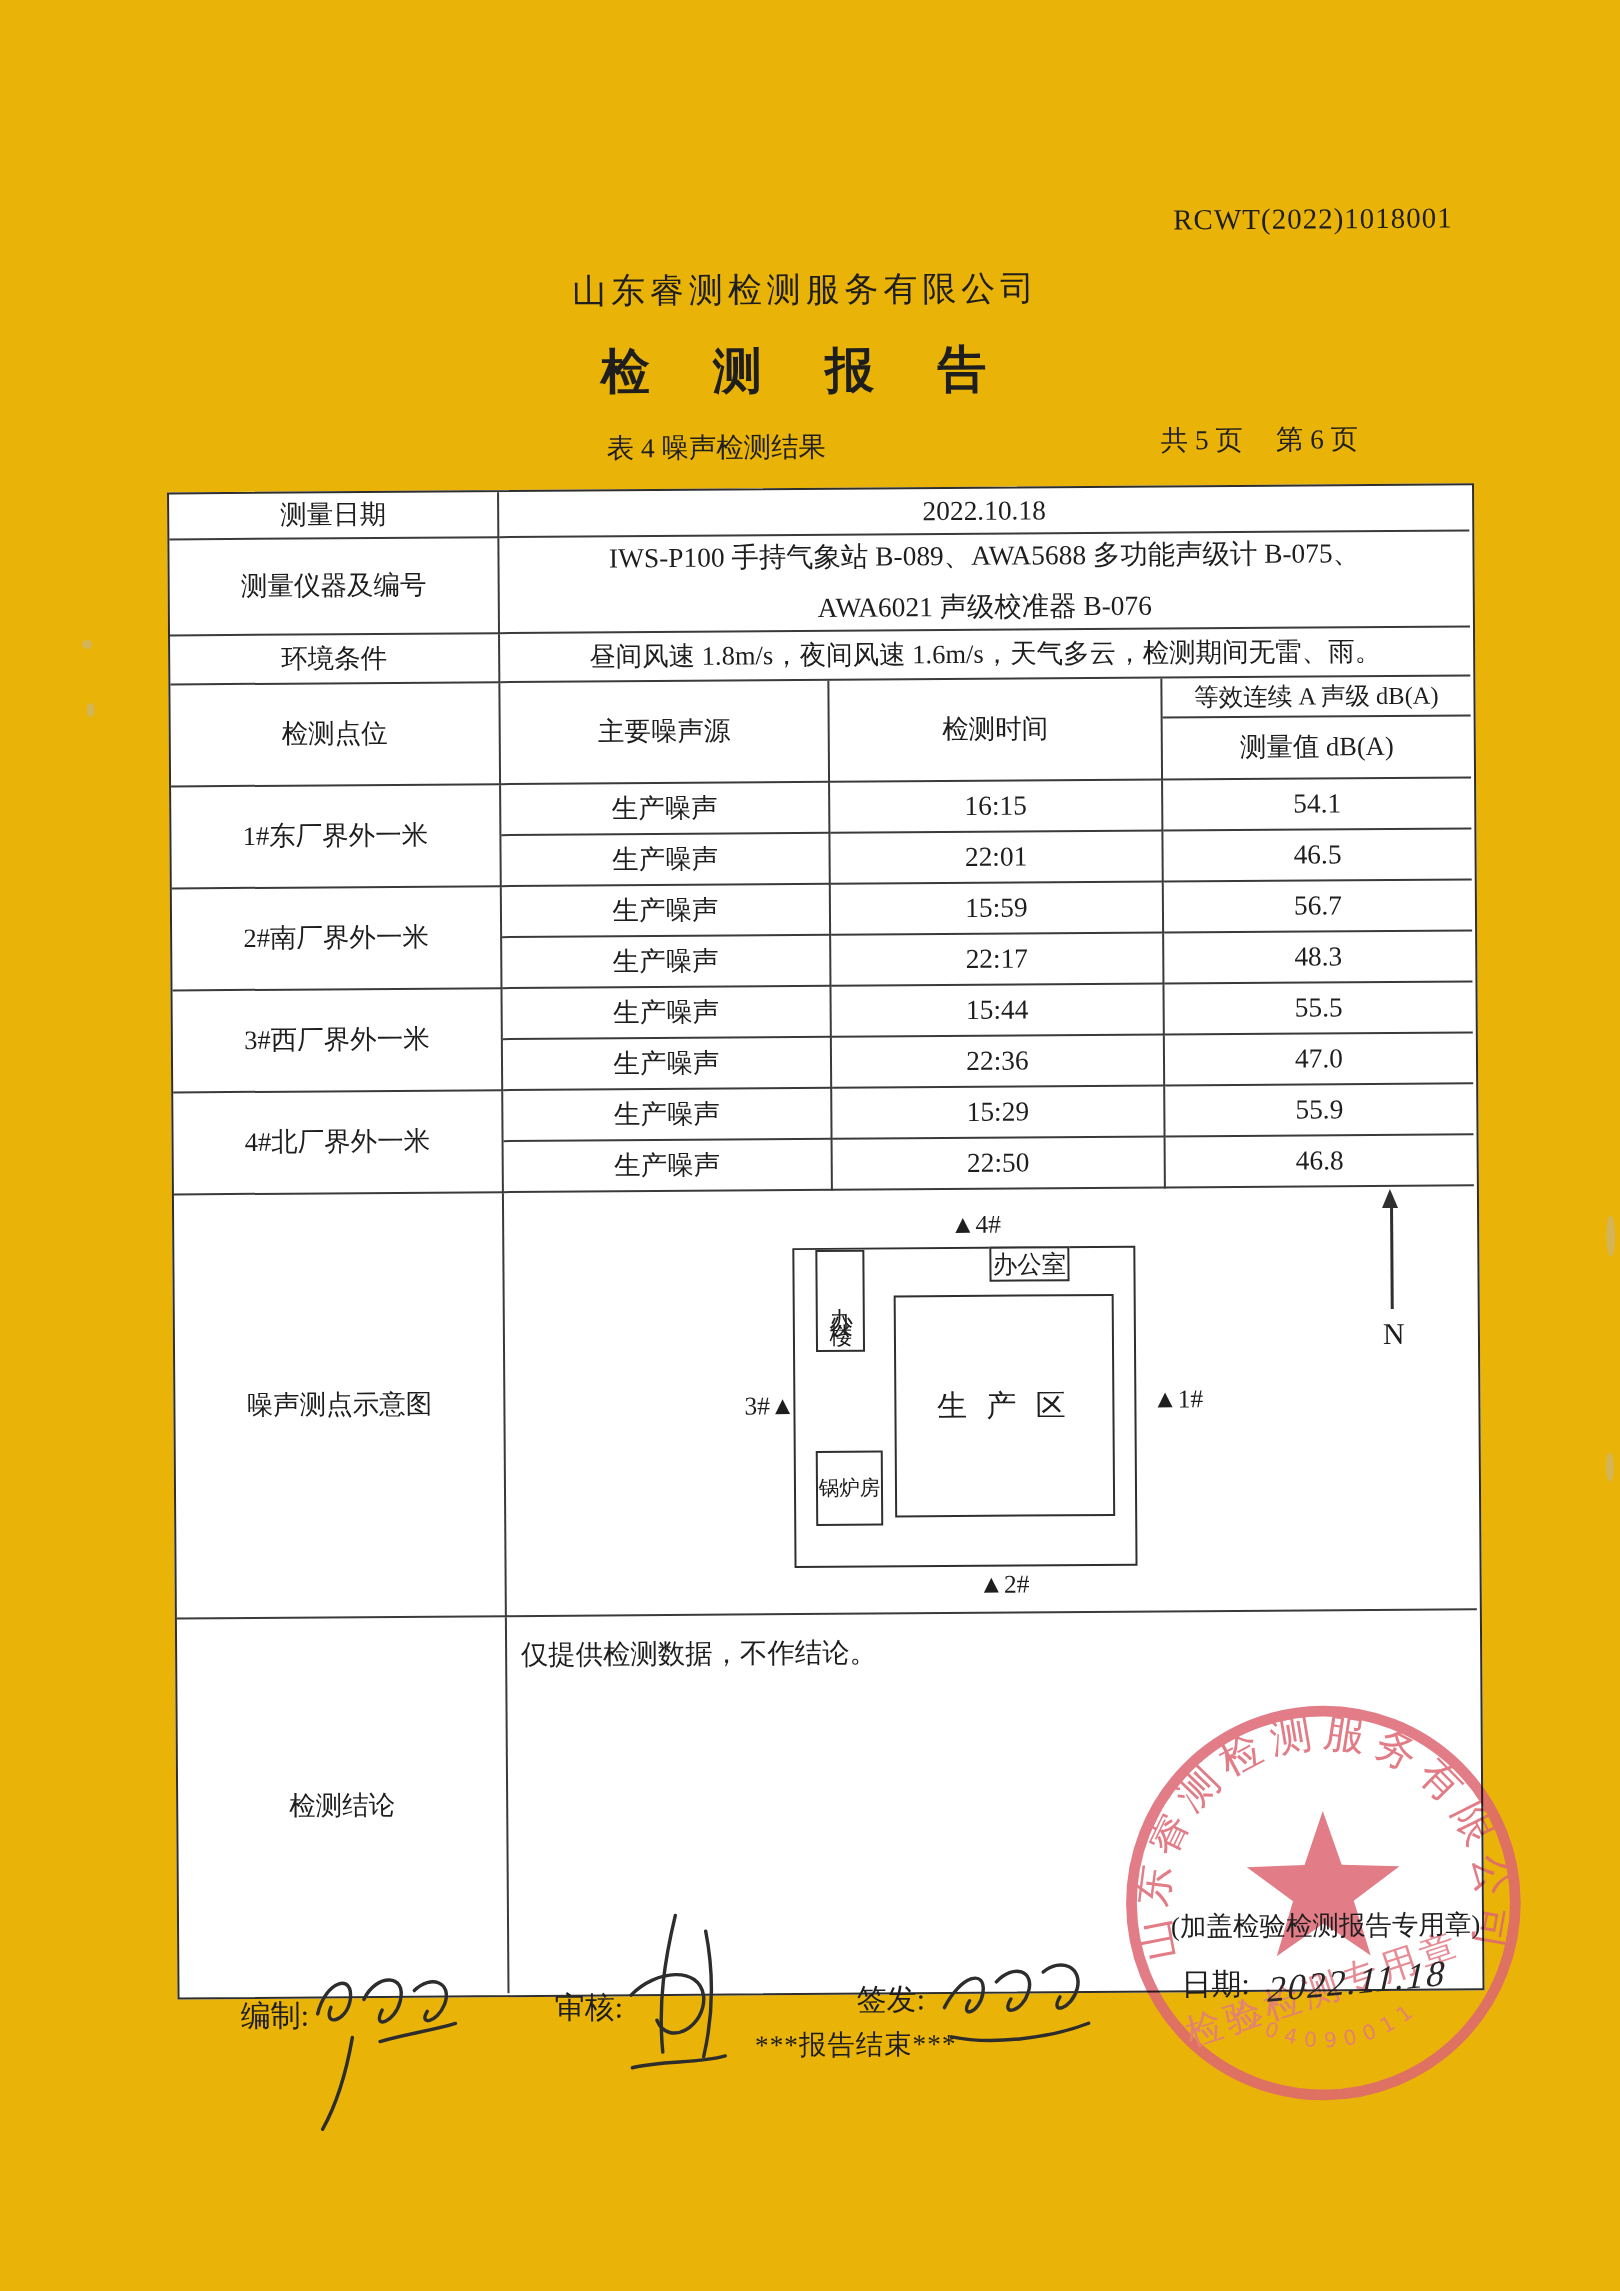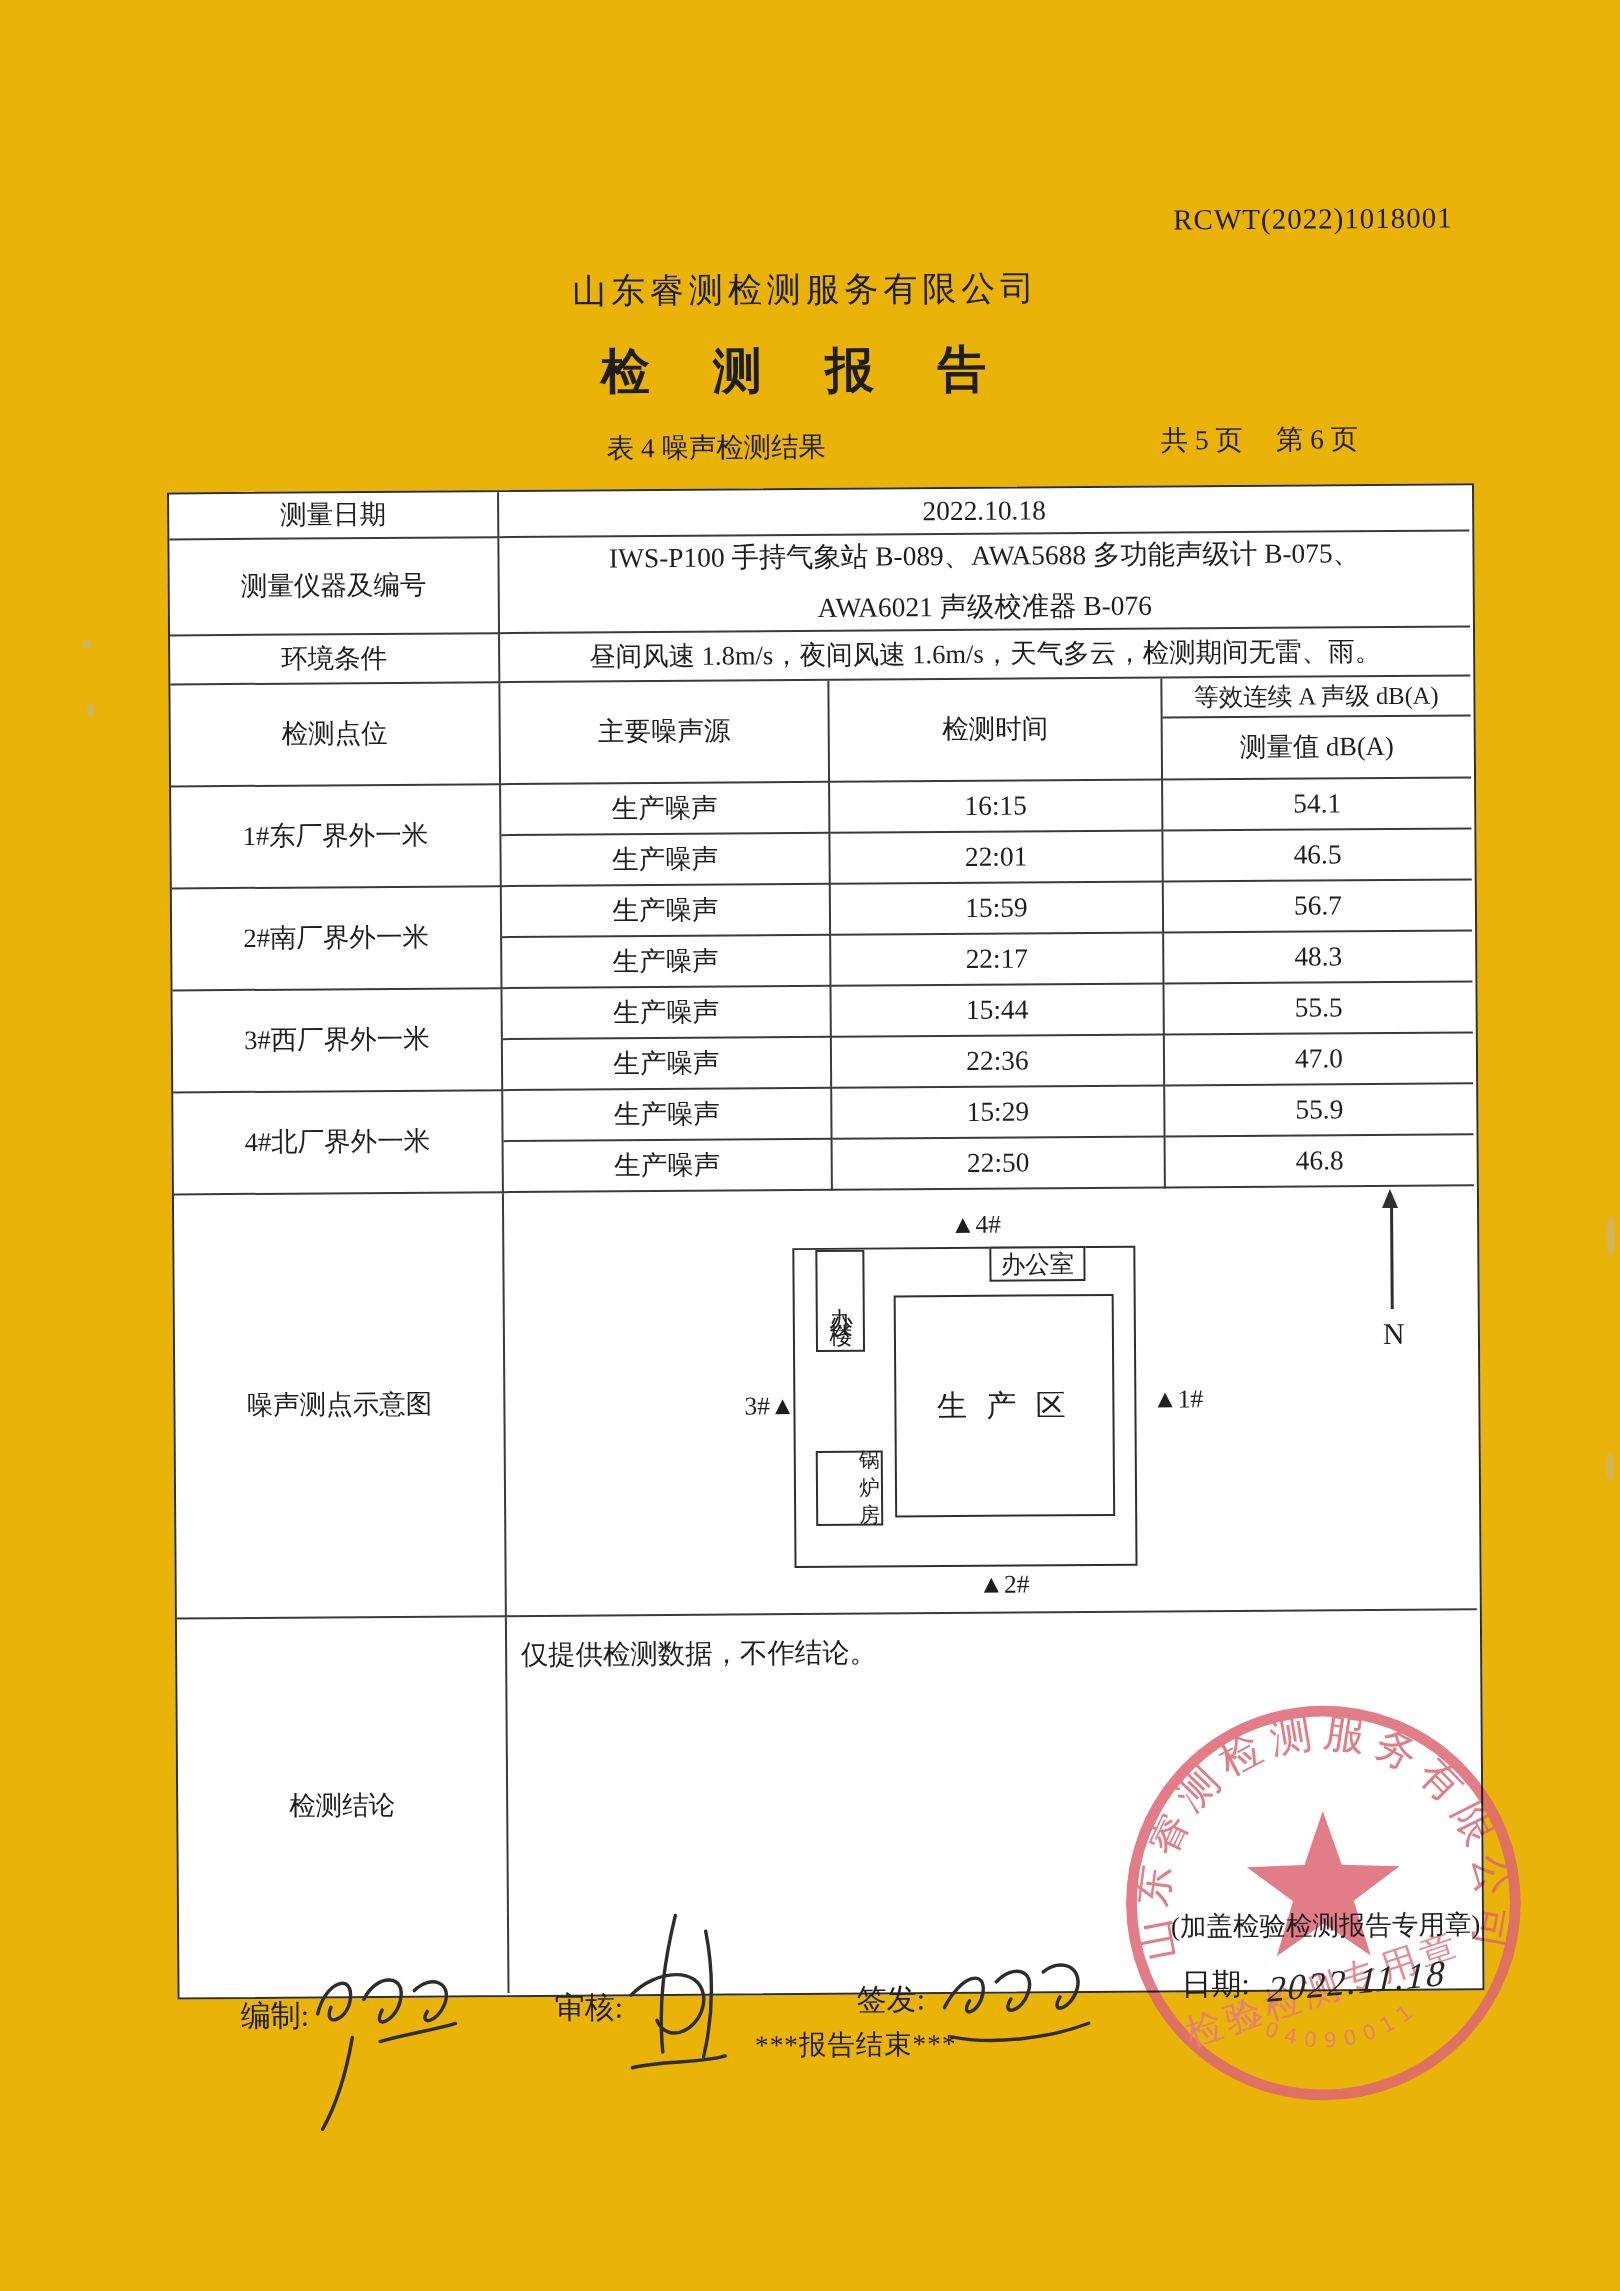--- a/index.html
+++ b/index.html
@@ -132,23 +132,23 @@
     <div class="cell no-r num" style="grid-area:12/4/13/5">55.9</div>
     <div class="cell" style="grid-area:13/2/14/3">生产噪声</div>
     <div class="cell num" style="grid-area:13/3/14/4">22:50</div>
     <div class="cell no-r num" style="grid-area:13/4/14/5">46.8</div>
 
     <div class="cell" style="grid-area:14/1/15/2">噪声测点示意图</div>
     <div class="cell no-r diagram" style="grid-area:14/2/15/5">
 
       <div class="abs box compound" style="left:288px; top:57px; width:343px; height:320px;"></div>
       <div class="abs box v-text" style="left:311px; top:59px; width:49px; height:102px; font-size:23.5px;">办公楼</div>
-      <div class="abs box" style="left:485px; top:57px; width:96px; height:35px; font-size:24.5px;">办公室</div>
+      <div class="abs box" style="left:485px; top:57px; width:80px; height:35px; font-size:24.5px;">办公室</div>
       <div class="abs box" style="left:389px; top:105px; width:220px; height:222px; font-size:30px; letter-spacing:5.9px;">生  产  区</div>
-      <div class="abs box" style="left:310px; top:260px; width:67px; height:75px; font-size:20.6px;padding-left:40px;">锅炉房</div>
+      <div class="abs box" style="left:310px; top:260px; width:67px; height:75px; font-size:20.6px;">锅炉房</div>
 
       <div class="abs marker" style="left:446px; top:17.6px;">▲4#</div>
       <div class="abs marker" style="left:647px; top:194px;">▲1#</div>
       <div class="abs marker" style="left:472px; top:378px;">▲2#</div>
       <div class="abs marker" style="left:239px; top:198px;">3#▲</div>
 
       <div class="abs n-head" style="left:878px; top:2px;"></div>
       <div class="abs n-line" style="left:886px; top:17.6px; height:104px;"></div>
       <div class="abs n-label" style="left:878px; top:127px;">N</div>
     </div>

